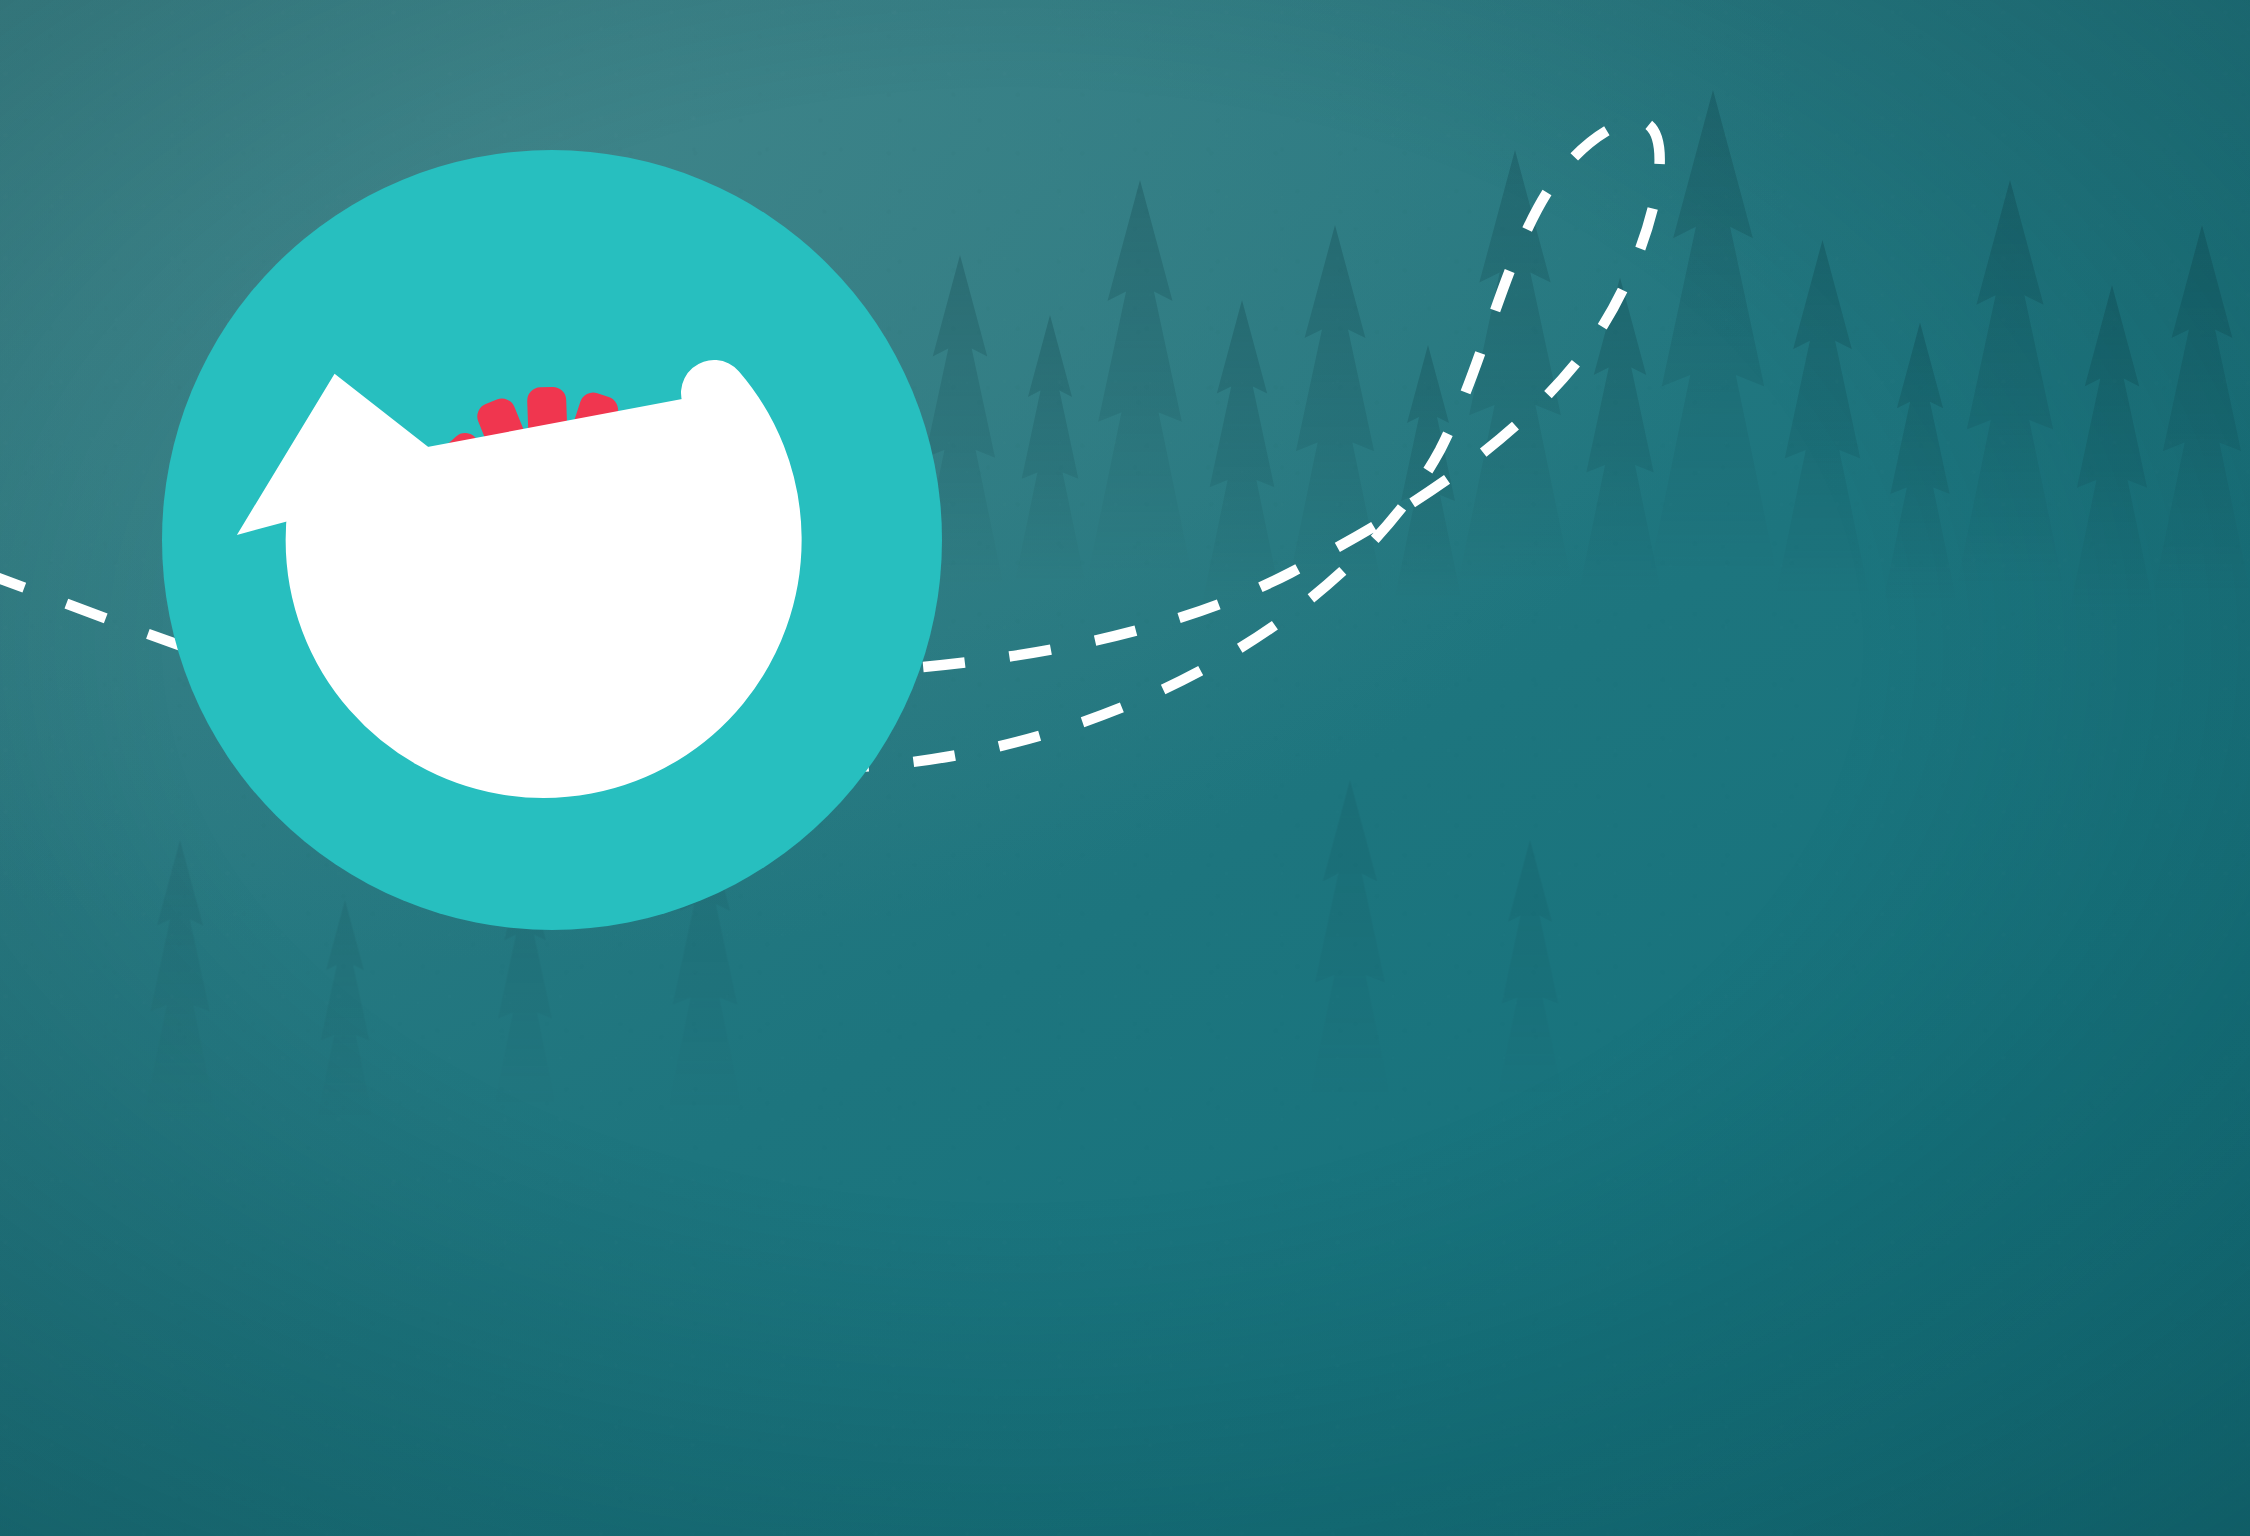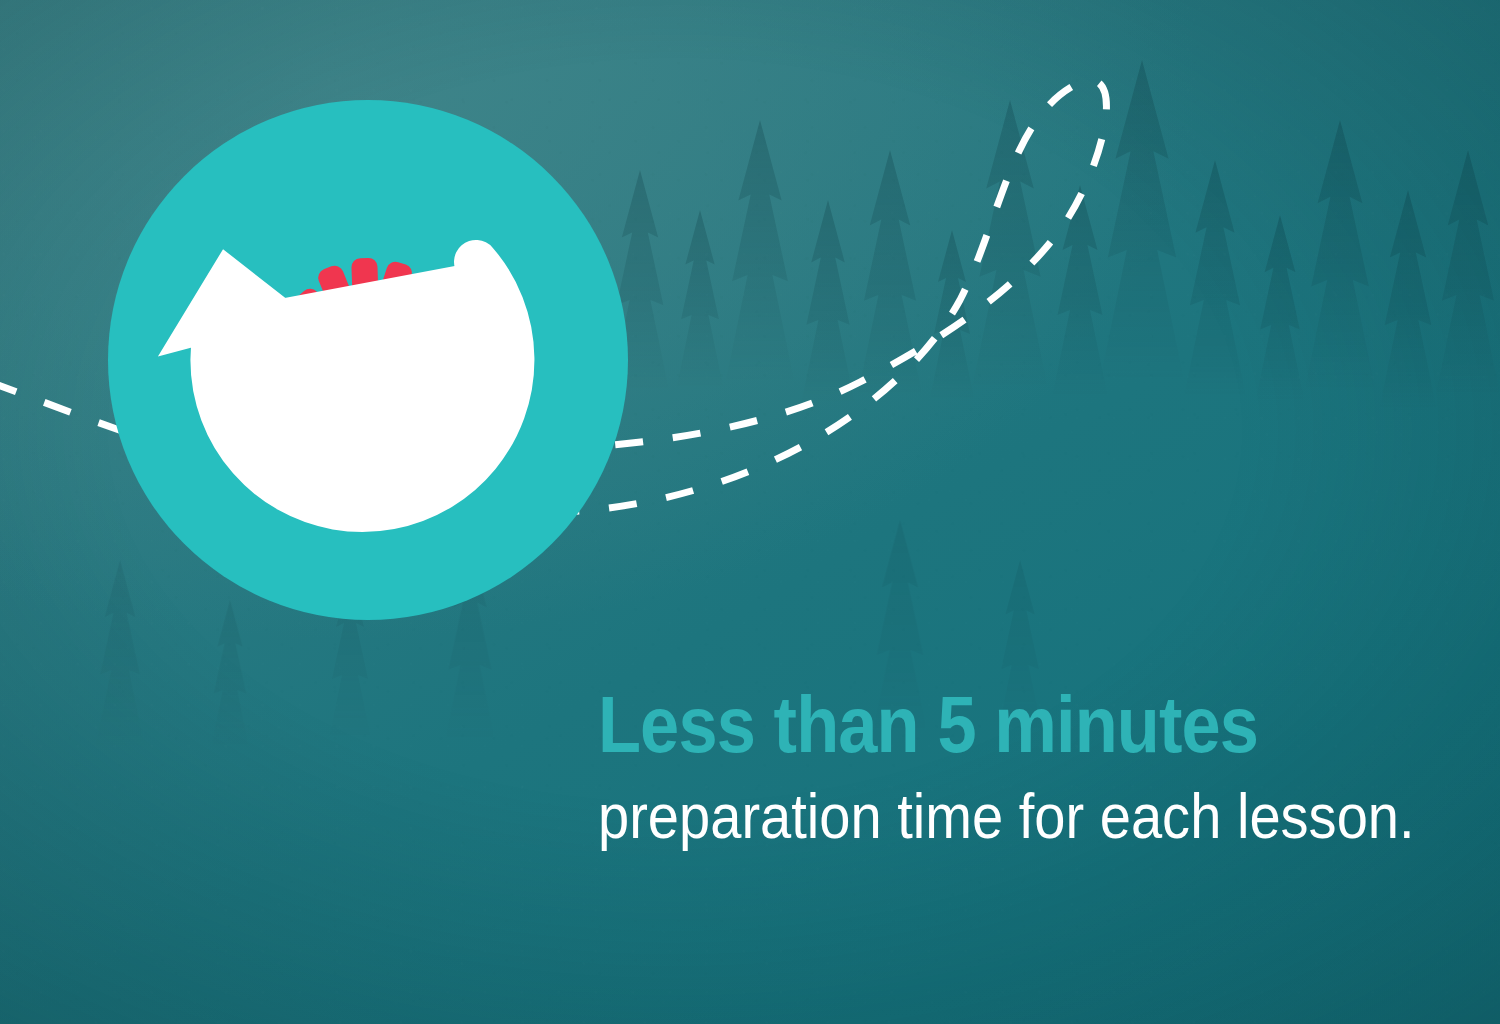--- a/index.html
+++ b/index.html
@@ -275,18 +275,14 @@
                  A 150,150 0 1 0 368,162"></path>
       </g>
 
       <polygon class="arc-white" points="122,148 210,233 158,246 150,300 96,240 46,248" transform="rotate(-6 130,215)"></polygon>
     </svg>
 
     <div class="badge-num">5</div>
     <div class="badge-unit">mins</div>
   </div>
 
-  <div class="text-block">
-    <div class="headline">Less than 5 minutes</div>
-    <div class="subline">preparation time for each lesson.</div>
-  </div>
 
 </div>
 
 </body></html>

